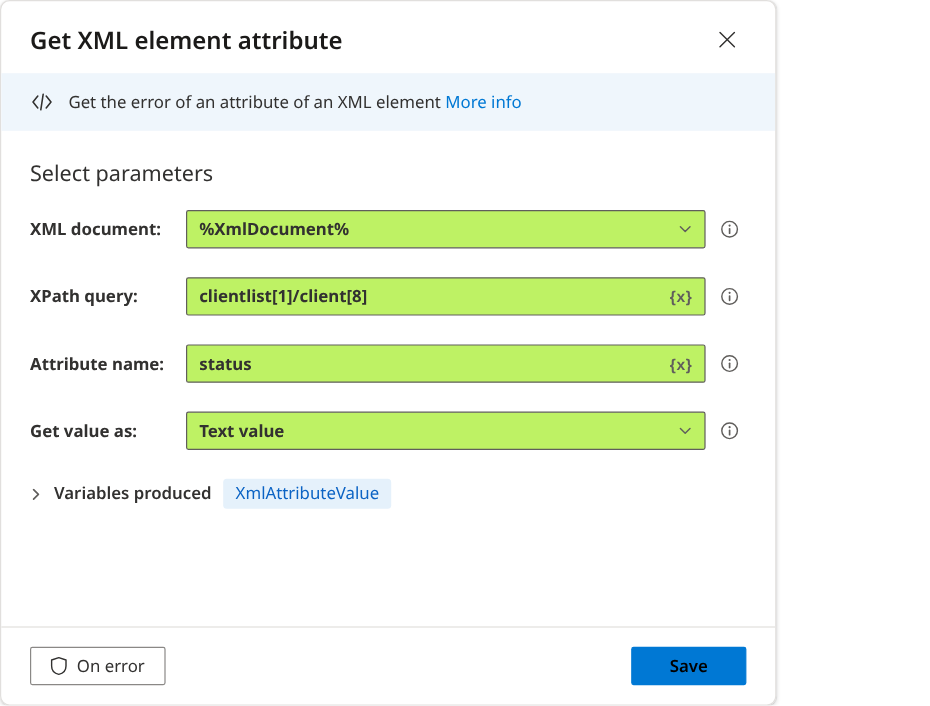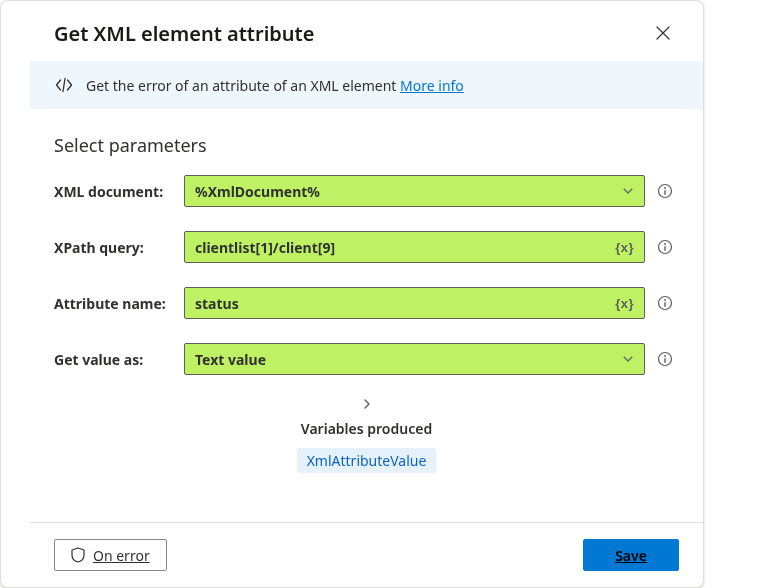--- a/index.html
+++ b/index.html
@@ -16,30 +16,29 @@
     --dialog-shadow: 0 1.6px 3.6px rgba(0,0,0,.13), 0 .3px .9px rgba(0,0,0,.11);
   }
   body {
     margin: 0;
     font-family: "Segoe UI", system-ui, -apple-system, sans-serif;
     font-size: 14px;
     color: var(--text);
     background: #fff;
   }
   .dialog {
-    width: 704px;
+    width: 647px;
     height: 588px;
     border: 1px solid var(--border-light);
     border-radius: 8px;
     display: flex;
     flex-direction: column;
     overflow: hidden;
     box-shadow: var(--dialog-shadow);
     margin: 0;
-    padding-left: 29px;
   }
   .dlg-header {
     display: flex;
     align-items: center;
     justify-content: space-between;
     padding: 16px 24px 12px 24px;
   }
   .dlg-title {
     font-size: 20px;
     font-weight: 600;
@@ -59,21 +58,20 @@
     background: var(--info-bg);
     padding: 14px 24px;
     display: flex;
     align-items: center;
     gap: 12px;
     font-size: 14px;
     color: #323130;
   }
   .info-link {
     color: var(--blue);
-    text-decoration: underline;
     cursor: pointer;
   }
 
   .body {
     flex: 1 1 auto;
     padding: 18px 24px 10px 24px;
     overflow: auto;
   }
   .section-heading {
     font-size: 18px;
@@ -128,21 +126,20 @@
     display:flex;align-items:center;justify-content:center;
     color:#605e5c;
     cursor: pointer;
   }
 
   .vars-row {
     display: flex;
     align-items: center;
     gap: 10px;
     margin-top: 22px;
-    flex-direction: column;
   }
   .caret-right {
     width: 10px; display:inline-flex; align-items:center; justify-content:center;
     color:#605e5c; cursor:pointer;
   }
   .vars-label {
     font-weight: 600;
     font-size: 14px;
   }
   .chip {
@@ -166,21 +163,20 @@
     min-width: 96px;
     padding: 0 16px;
     border-radius: 2px;
     font-size: 14px;
     display:inline-flex;
     align-items:center;
     justify-content:center;
     gap:8px;
     cursor:pointer;
     user-select:none;
-    text-decoration:underline;
   }
   .btn-secondary {
     background:#fff;
     border:1px solid #8a8886;
     color:#323130;
   }
   .btn-primary {
     background: var(--blue);
     border:1px solid var(--blue);
     color:#000000;
@@ -236,21 +232,21 @@
             <circle cx="8" cy="8" r="6.5" stroke="#605e5c" stroke-width="1.2" fill="none"></circle>
             <circle cx="8" cy="5" r="0.9" fill="#605e5c"></circle>
             <rect x="7.3" y="7" width="1.4" height="5" rx="0.7" fill="#605e5c"></rect>
           </svg>
       </div>
     </div>
 
     <div class="field-row">
       <div class="field-label">XPath query:</div>
       <div class="control">
-        <span class="value">clientlist[1]/client[9]</span>
+        <span class="value">clientlist[1]/client[8]</span>
         <span class="right-icon fx">{x}</span>
       </div>
       <div class="info-icon">
         <svg width="16" height="16" viewBox="0 0 16 16">
             <circle cx="8" cy="8" r="6.5" stroke="#605e5c" stroke-width="1.2" fill="none"></circle>
             <circle cx="8" cy="5" r="0.9" fill="#605e5c"></circle>
             <rect x="7.3" y="7" width="1.4" height="5" rx="0.7" fill="#605e5c"></rect>
           </svg>
       </div>
     </div>

